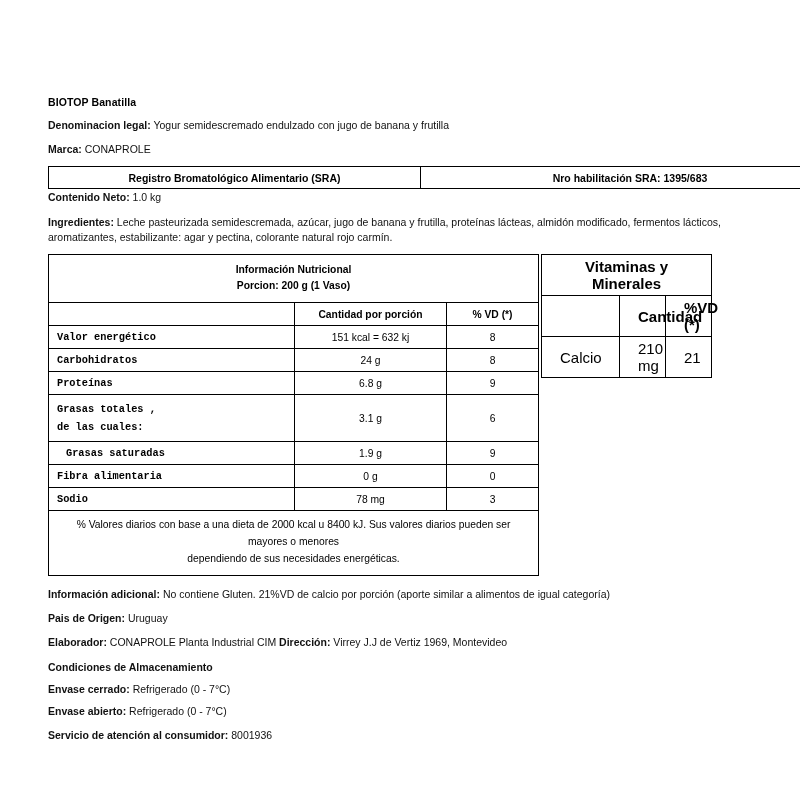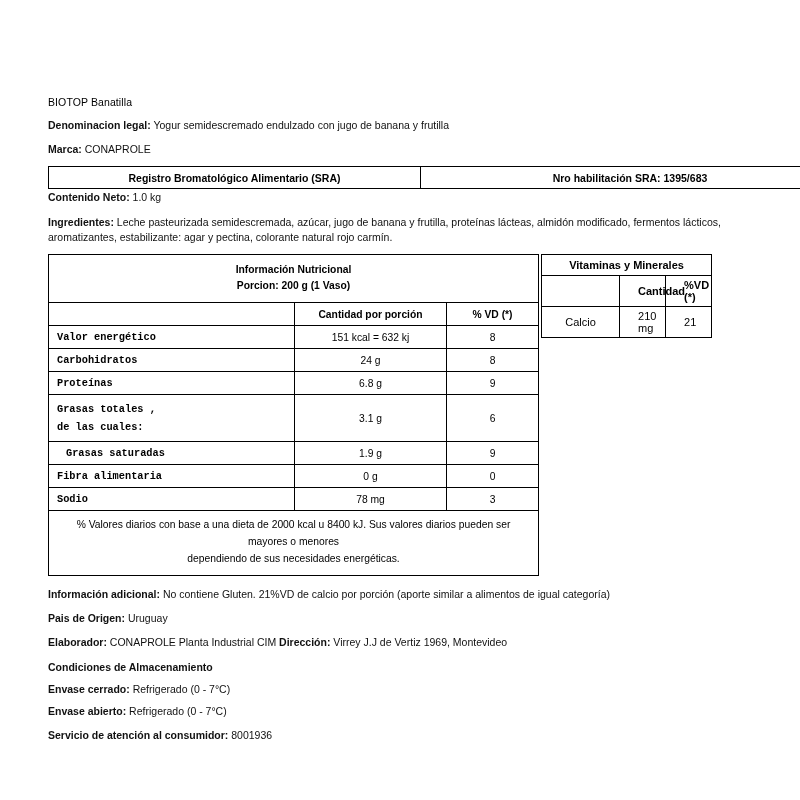--- a/index.html
+++ b/index.html
@@ -30,21 +30,21 @@
     font-size: 10.5px;
     line-height: 1.45;
     margin: 0 0 9px 0;
     color: #111111;
   }
   .line b, .lbl {
     font-weight: bold;
   }
   .product-title {
     font-size: 10.5px;
-    font-weight: normal;
+    font-weight: bold;
     margin: 0 0 10px 0;
     letter-spacing: 0.1px;
   }
 
   
   table {
     border-collapse: collapse;
   }
   .registry-table {
     width: 792px;
@@ -110,21 +110,21 @@
     height: auto !important;
   }
 
   
   .vit-table {
     width: 170px;
     table-layout: fixed;
   }
   .vit-table td {
     border: 1.1px solid #000000;
-    font-size: 11px;
+    font-size: 15px;
     height: 21px;
     text-align: center;
     padding: 3px 18px;
     vertical-align: middle;
   }
   .vit-table .vcol-name { width: 78px; }
   .vit-table .vcol-qty  { width: 46px; }
   .vit-table .vcol-vd   { width: 46px; }
   .vit-head { font-weight: bold; }
   .vit-sub  { font-weight: bold; }

